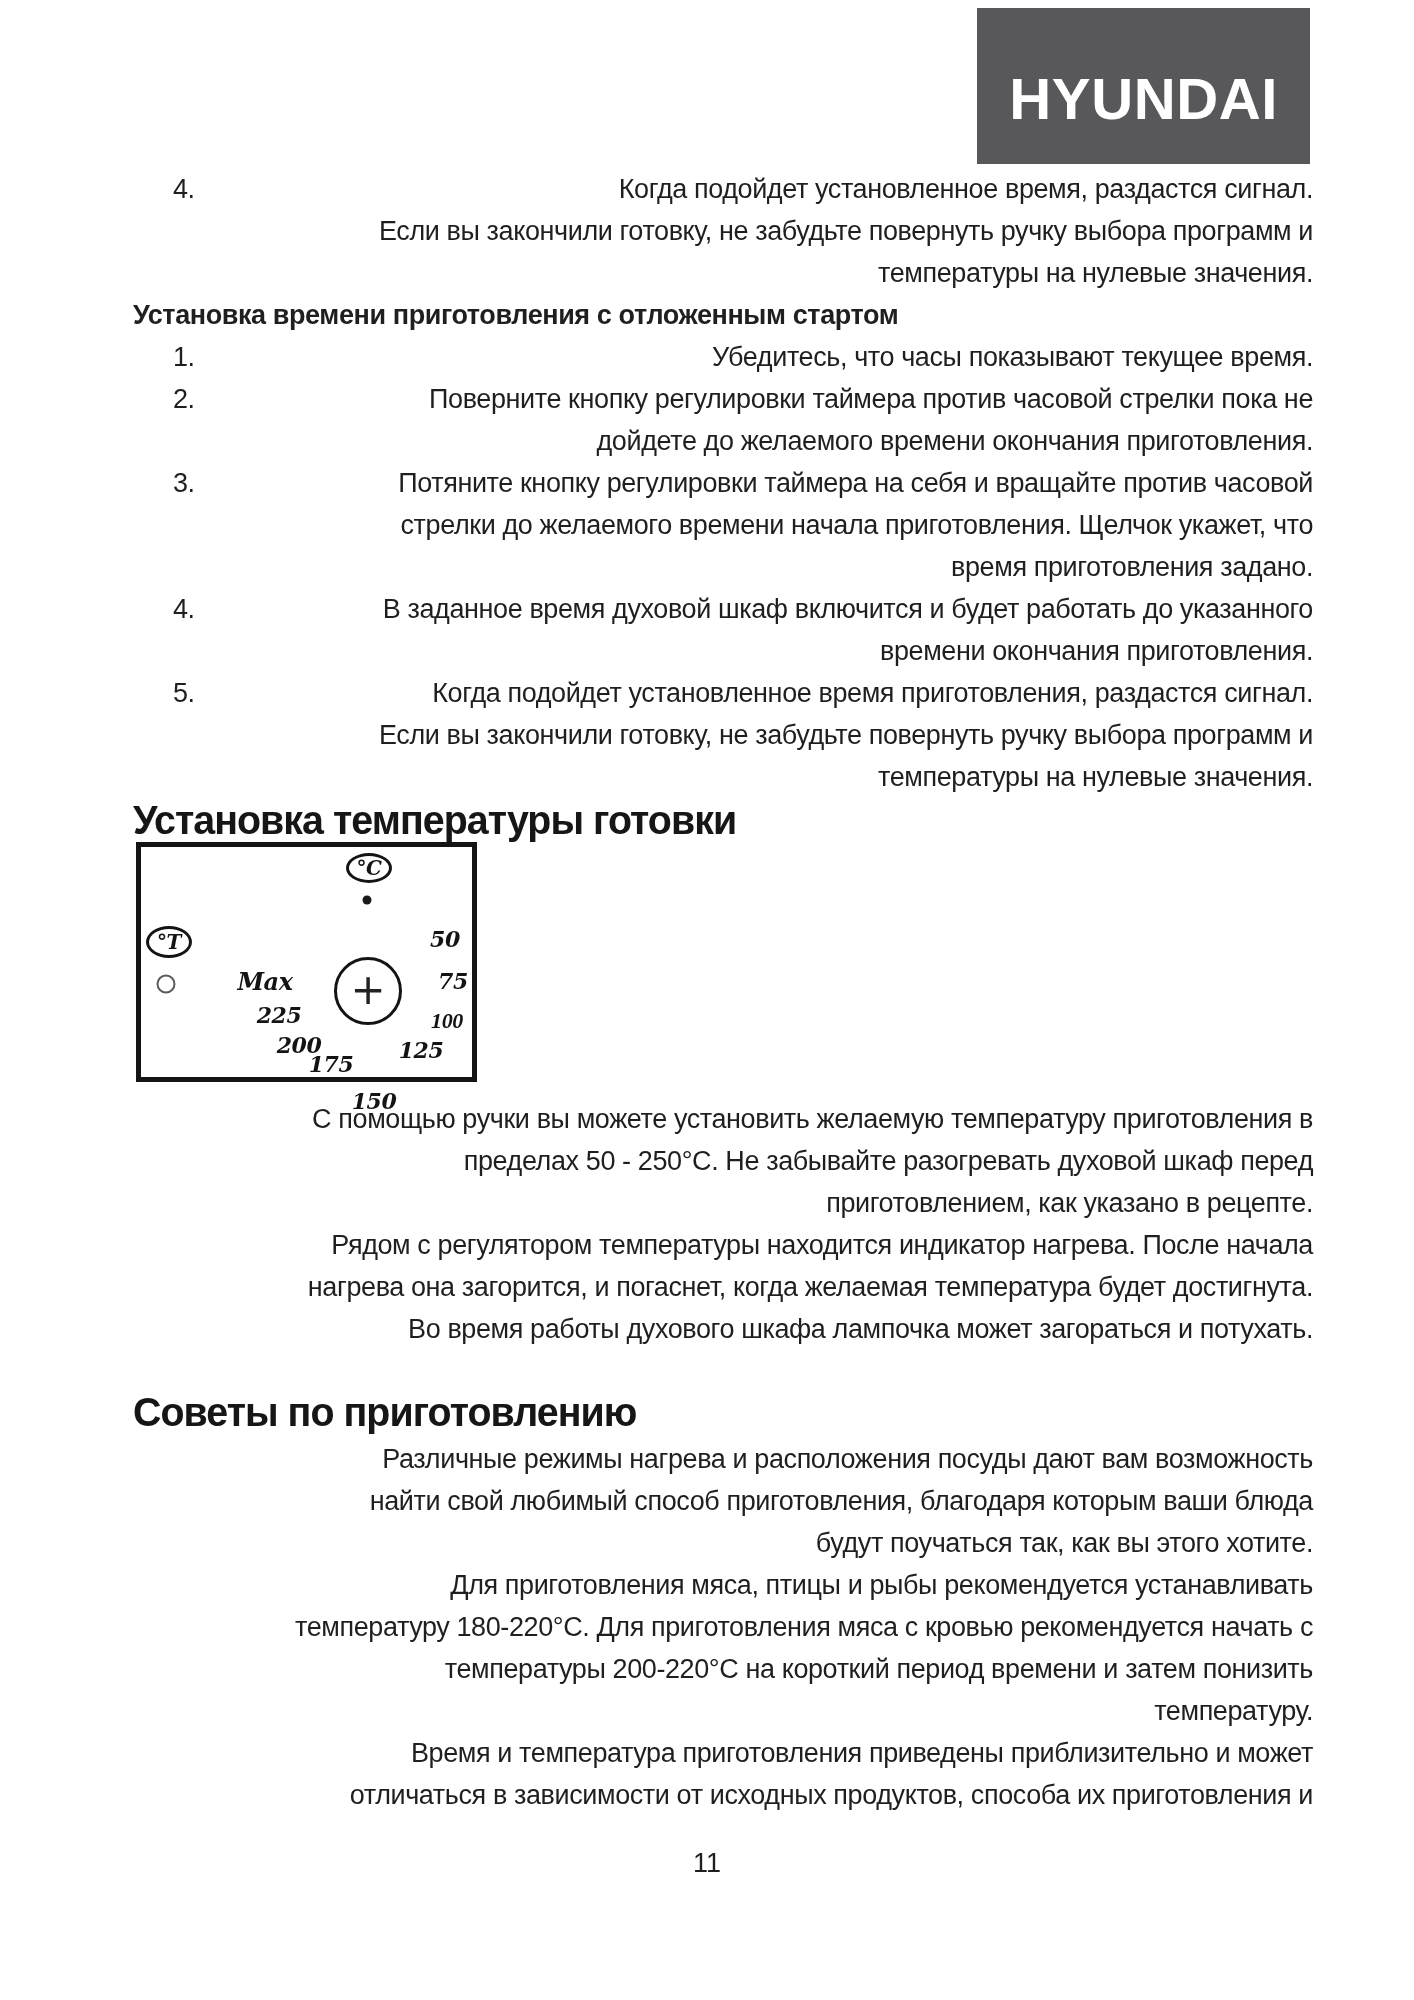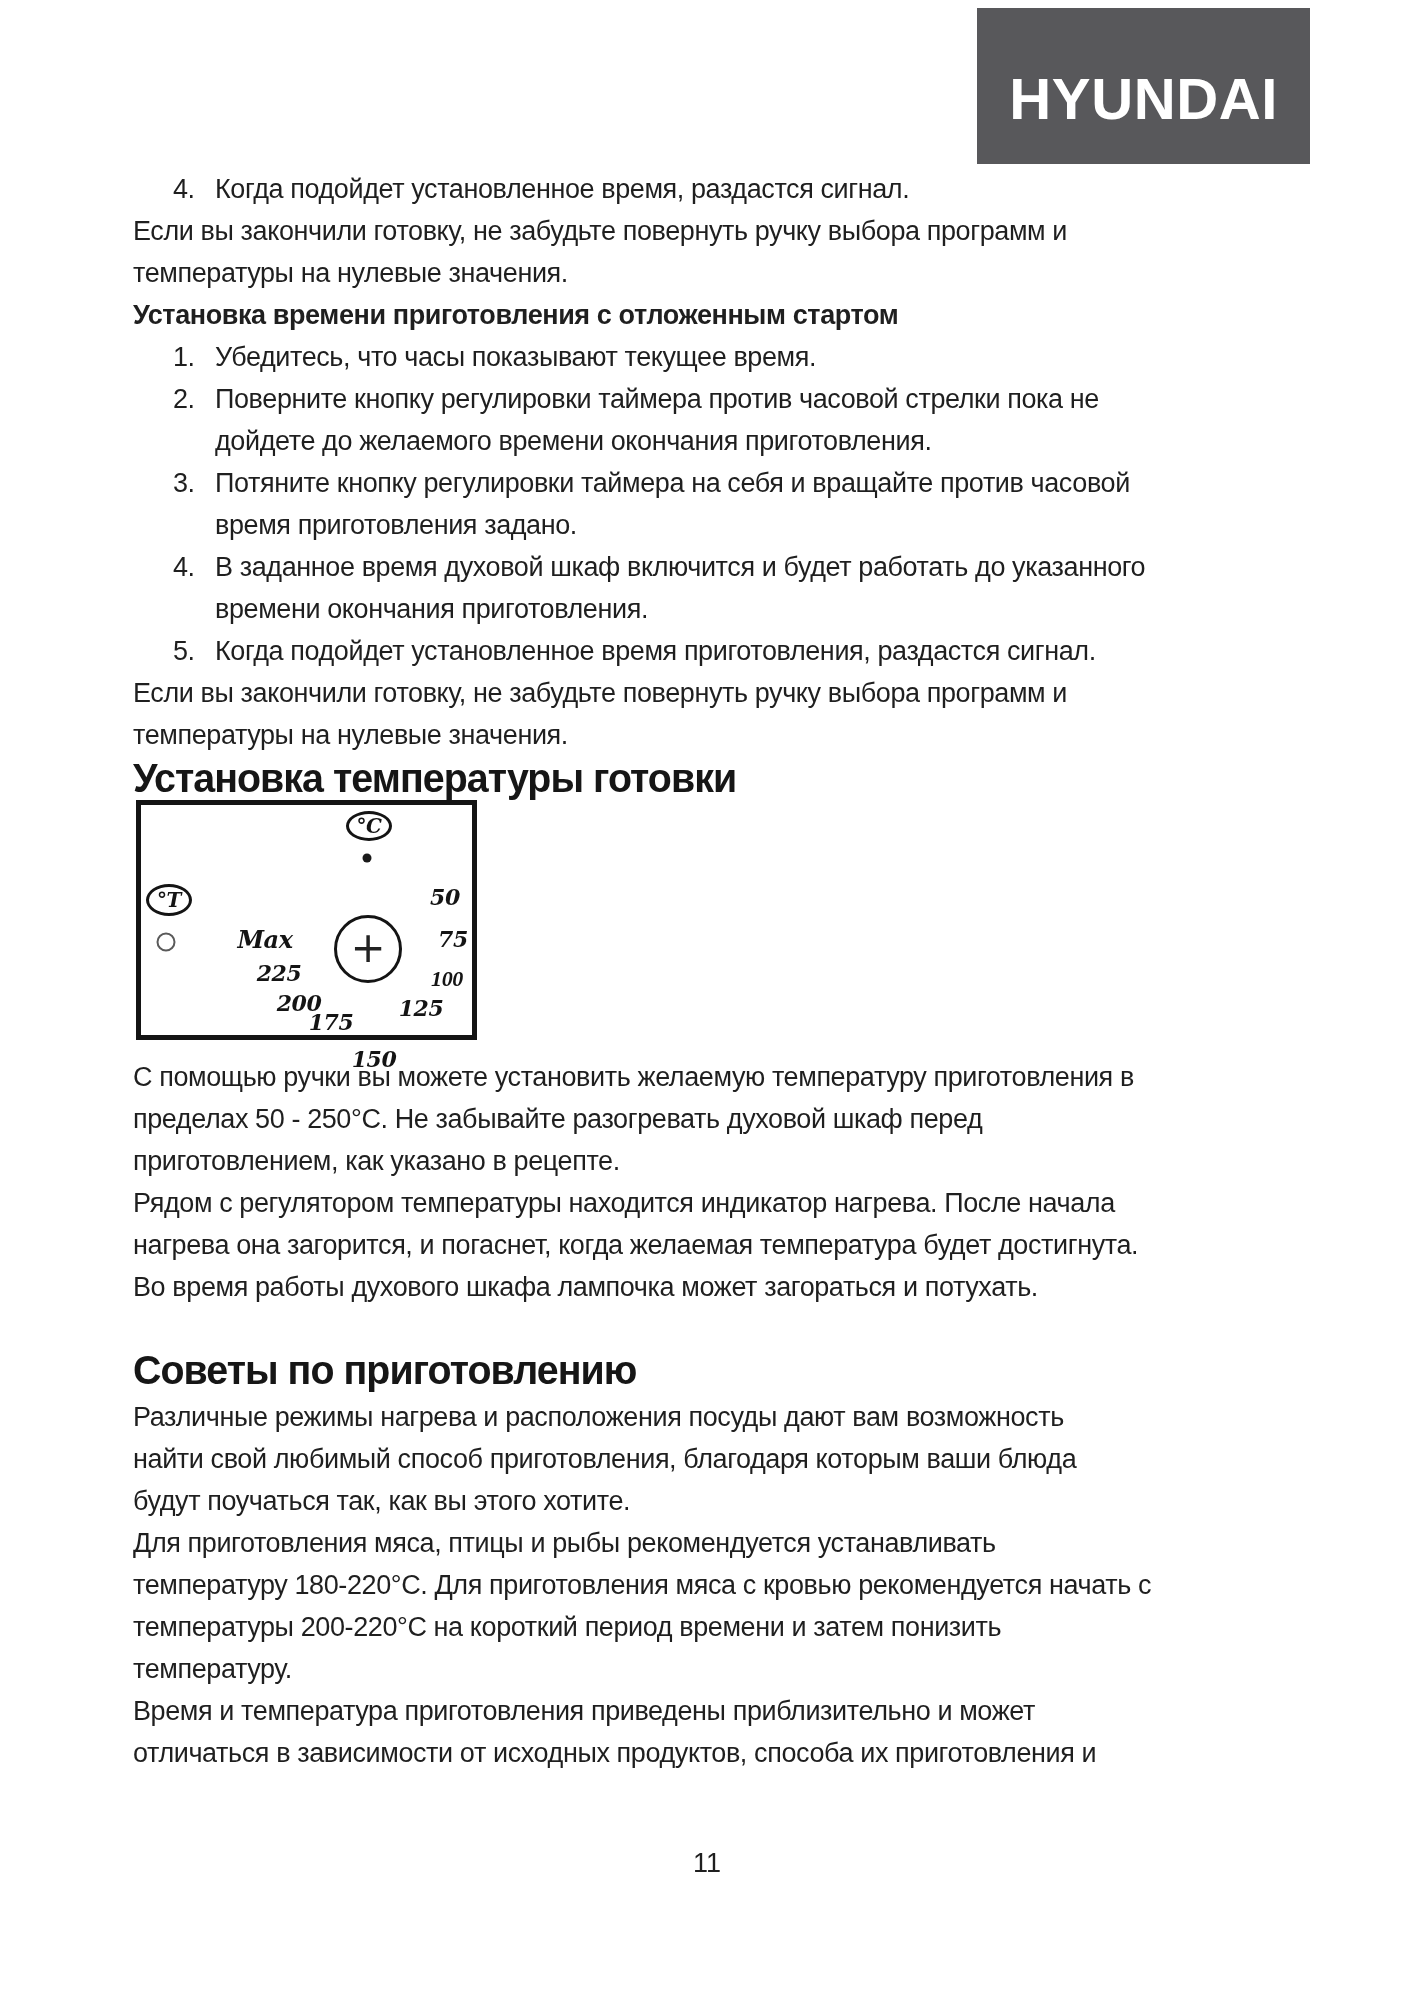--- a/index.html
+++ b/index.html
@@ -25,21 +25,21 @@
     color: #fff; font-weight: bold; font-size: 57px;
     letter-spacing: 0.5px;
     transform: scaleX(1.02);
   }
 
   
   .content {
     position: absolute; left: 133px; top: 168px; width: 1180px;
     font-size: 27px; line-height: 42px; letter-spacing: -0.4px;
   }
-  .tline { white-space: nowrap; }
+  .tline { white-space: nowrap; text-align: right; }
 
   .para { }
   .subheading { font-weight: bold; }
 
   .olist .li { display: flex; }
   .olist .num { width: 42px; padding-left: 0; flex: 0 0 42px; text-align: left; }
   .olist .li { margin-left: 40px; }
   .olist .li-text { flex: 1 1 auto; }
 
   .h2 {
@@ -134,20 +134,21 @@
         <div class="num">2.</div>
         <div class="li-text">
             <div class="tline">Поверните кнопку регулировки таймера против часовой стрелки пока не</div>
             <div class="tline">дойдете до желаемого времени окончания приготовления.</div>
           </div>
       </div>
       <div class="li">
         <div class="num">3.</div>
         <div class="li-text">
             <div class="tline">Потяните кнопку регулировки таймера на себя и вращайте против часовой</div>
+            <div class="tline">стрелки до желаемого времени начала приготовления. Щелчок укажет, что</div>
             <div class="tline">время приготовления задано.</div>
           </div>
       </div>
       <div class="li">
         <div class="num">4.</div>
         <div class="li-text">
             <div class="tline">В заданное время духовой шкаф включится и будет работать до указанного</div>
             <div class="tline">времени окончания приготовления.</div>
           </div>
       </div>

